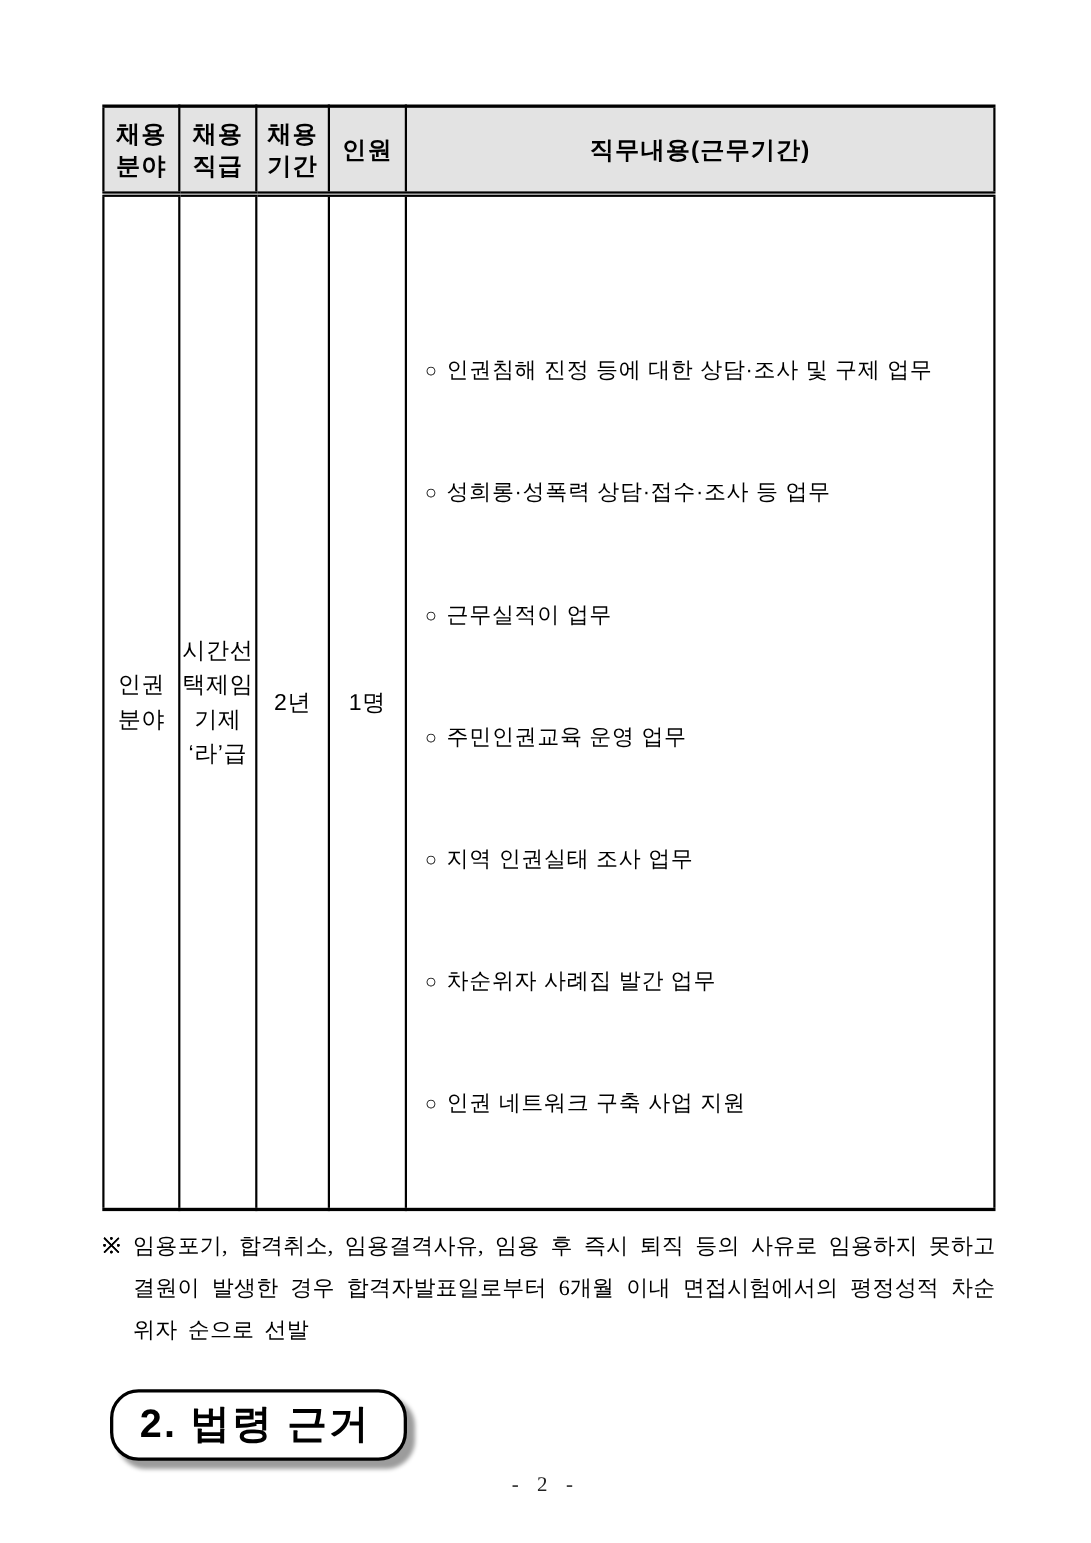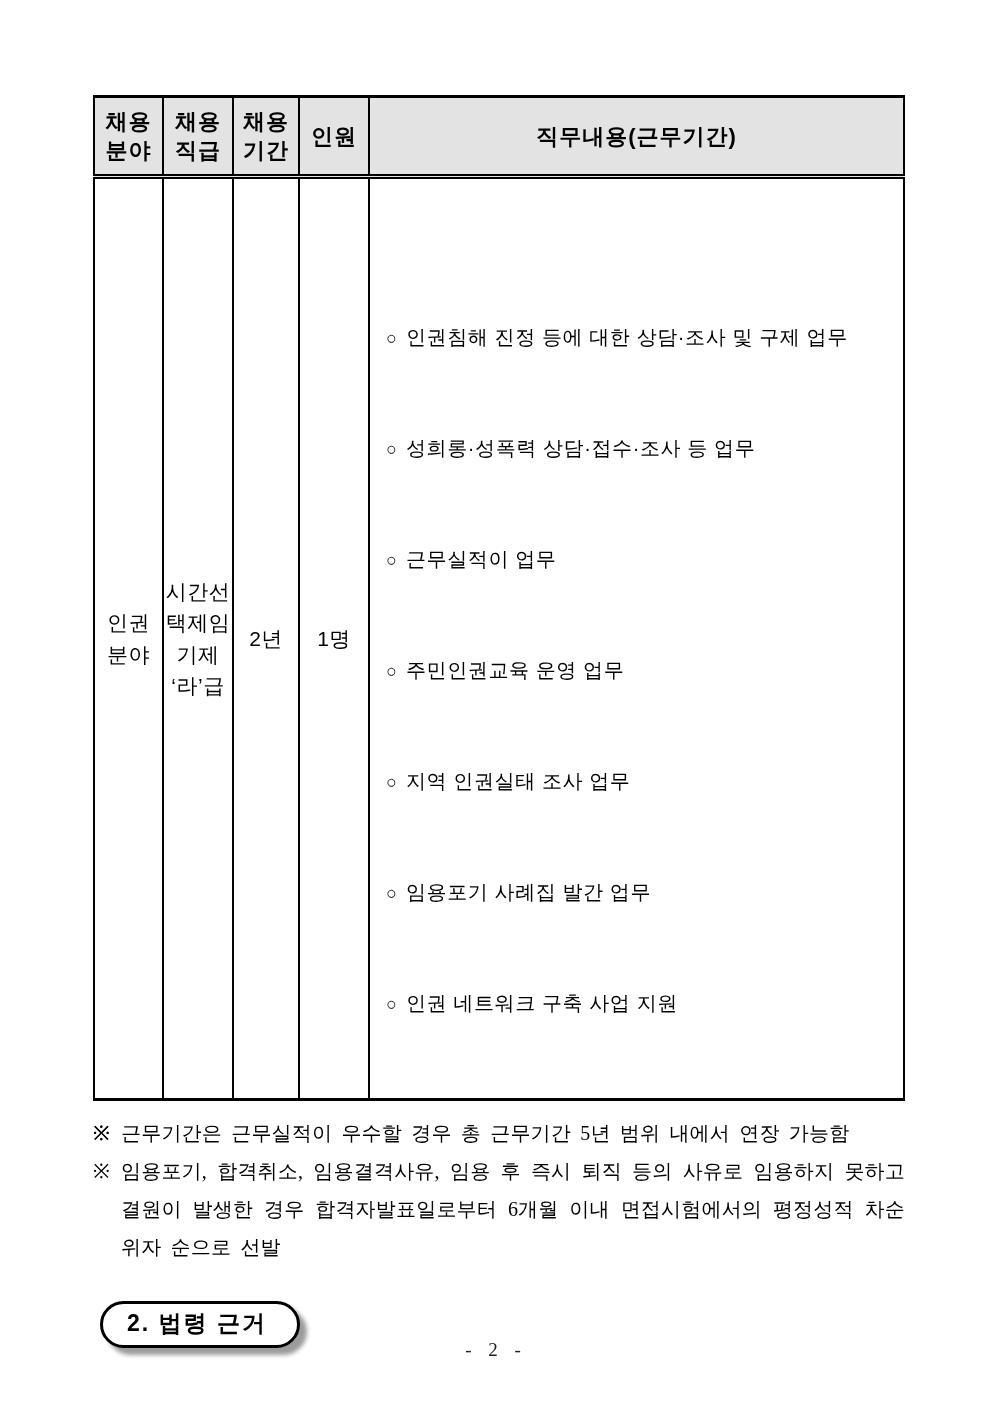--- a/index.html
+++ b/index.html
@@ -74,21 +74,21 @@
   .note { position: relative; padding-left: 28px; line-height: 38px; letter-spacing: 0.2px; word-spacing: 4px; text-align: justify; }
   .note-marker { position: absolute; left: 0; top: 0; }
 
   
   .section-box {
     display: inline-block;
     border: 3px solid #000;
     border-radius: 26px;
     background: #fff;
     padding: 4px 30px 6px 24px;
-    font-size: 23px;
+    font-size: 36px;
     font-weight: bold;
     letter-spacing: 2px;
     box-shadow: 7px 7px 4px #9c9c9c;
     margin-left: 7px;
   }
   .section2-wrap { margin-top: 35px; }
 
   
   .footer {
     position: absolute;
@@ -166,42 +166,41 @@
                   <span>주민인권교육 운영 업무</span>
                 </li>
               
                 <li>
                   <span class="cb">○</span>
                   <span>지역 인권실태 조사 업무</span>
                 </li>
               
                 <li>
                   <span class="cb">○</span>
-                  <span>임용포기 사례집 발간 업무</span>
+                  <span>차순위자 사례집 발간 업무</span>
                 </li>
               
                 <li>
                   <span class="cb">○</span>
                   <span>인권 네트워크 구축 사업 지원</span>
                 </li>
               </ul>
           </td>
         </tr>
       </tbody>
     </table>
 
     <div class="notes">
 
         <div class="note">
           <span class="note-marker">※</span>
         </div>
 
         <div class="note">
           <span class="note-marker">※</span>
-          <span>근무기간은 근무실적이 우수할 경우 총 근무기간 5년 범위 내에서 연장 가능함</span>
         </div>
 
         <div class="note">
           <span class="note-marker">※</span>
           <span>임용포기, 합격취소, 임용결격사유, 임용 후 즉시 퇴직 등의 사유로 임용하지 못하고 결원이 발생한 경우 합격자발표일로부터 6개월 이내 면접시험에서의 평정성적 차순위자 순으로 선발</span>
         </div>
       </div>
 
     <div class="section2-wrap">
       <div class="section-box">2. 법령 근거</div>

